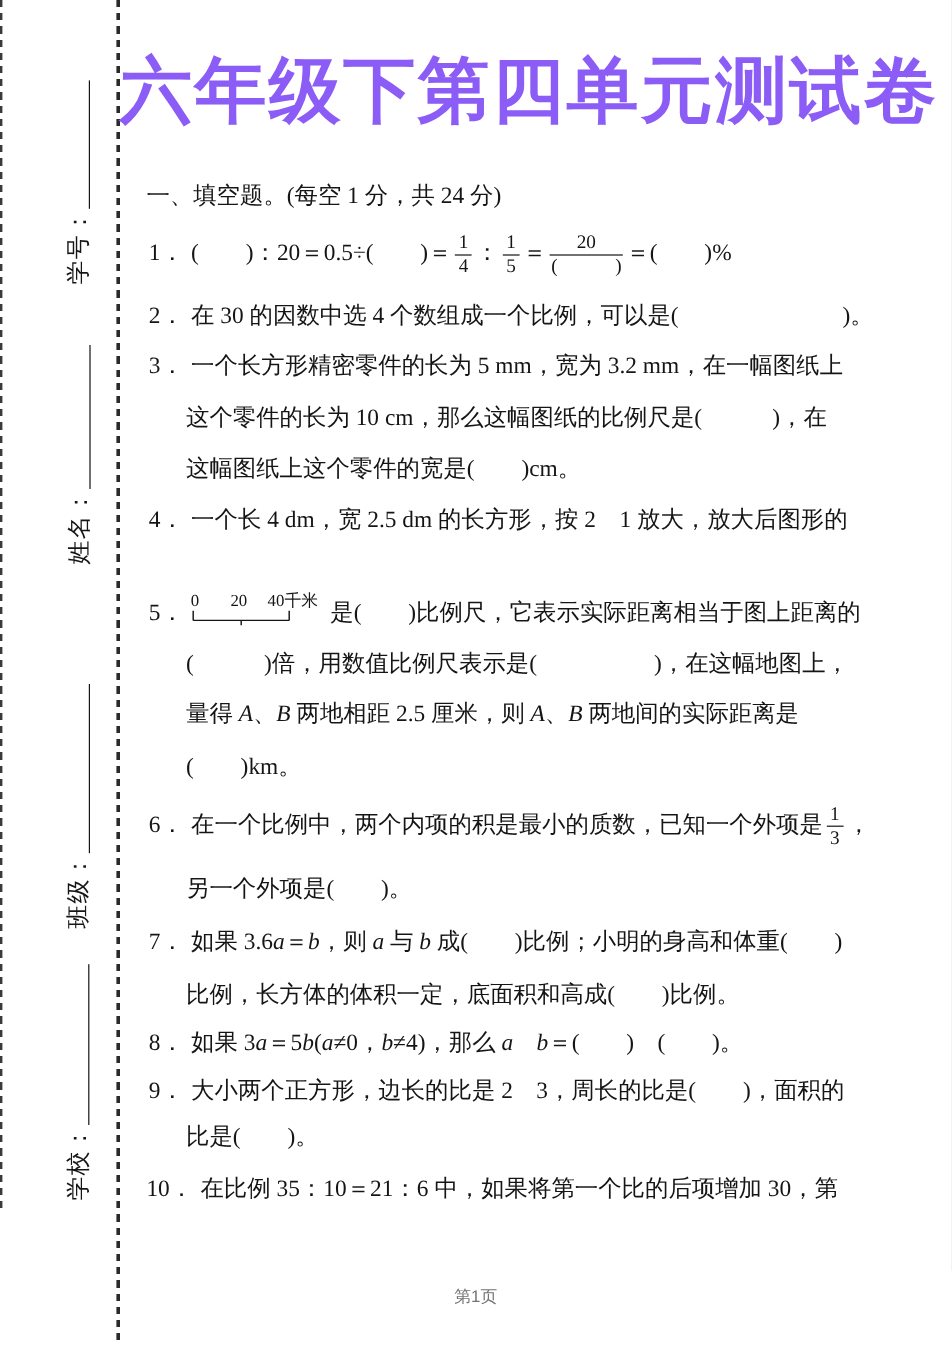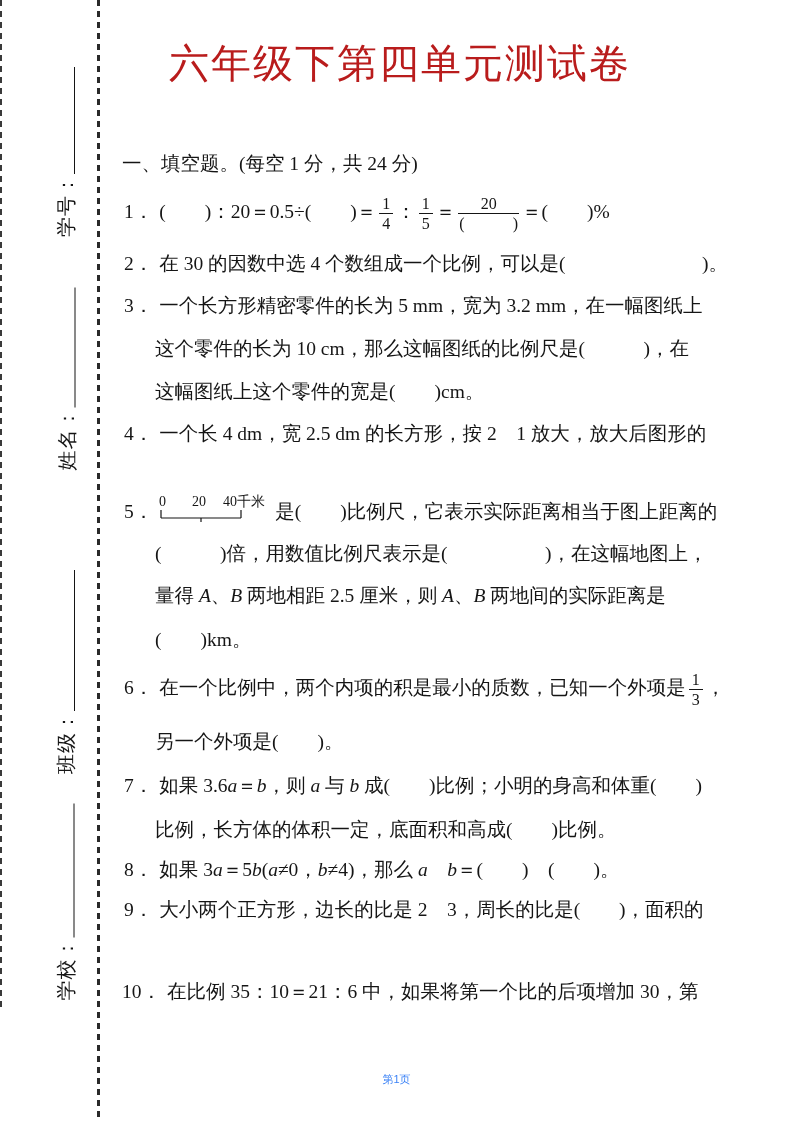--- a/index.html
+++ b/index.html
@@ -28,21 +28,21 @@
     transform:rotate(-90deg);
     font-size:20px;letter-spacing:1px;white-space:nowrap;
   }
   .side-label{line-height:28px;}
   .side-line{flex:1;align-self:stretch;border-bottom:1.6px solid #151515;margin-bottom:5px;}
   
   .title{
     position:absolute;left:100px;top:36px;width:600px;margin:0;
     text-align:center;
     font-family:"Liberation Sans","DejaVu Sans",sans-serif;
-    font-weight:400;font-size:40px;letter-spacing:2px;color:#b91c1c;
+    font-weight:700;font-size:60px;letter-spacing:2px;color:#8b5cf6;
     white-space:nowrap;
   }
   
   .line{
     position:absolute;
     font-size:19.5px;line-height:43px;height:43px;
     white-space:nowrap;
   }
   .lx0{left:122px;}
   .lx1{left:124px;}
@@ -57,22 +57,22 @@
   }
   .frac .num{display:block;width:100%;text-align:center;border-bottom:1.4px solid #151515;padding:0 3px;box-sizing:border-box;}
   .frac .den{display:block;text-align:center;padding:0 1px;}
   
   .scalebar{vertical-align:-5px;margin-right:4px;}
   .scalebar text{font-family:"Liberation Serif","DejaVu Serif",serif;font-size:14px;fill:#151515;}
   .scalebar line{stroke:#151515;stroke-width:1.2;}
   
   .footer{
     position:absolute;left:0;top:1072px;width:793px;
-    text-align:center;font-size:11px;
-    font-family:"Liberation Sans","DejaVu Sans",sans-serif;color:#3b82f6;
+    text-align:center;font-size:14px;
+    font-family:"Liberation Sans","DejaVu Sans",sans-serif;color:#737373;
   }
 </style>
 </head>
 <body>
 
 <div class="page">
 
   <div class="edge-dash"></div>
   <div class="dash-line"></div>
 
@@ -154,20 +154,21 @@
   </div>
   <div class="line lx2" style="top:808px;">比例，长方体的体积一定，底面积和高成(　　)比例。</div>
 
   <div class="line lx1" style="top:848px;">
     <span class="qnum">8．</span><span>如果 3</span><span class="it">a</span><span>＝5</span><span class="it">b</span><span>(</span><span class="it">a</span><span>≠0，</span><span class="it">b</span><span>≠4)，那么 </span><span class="it">a</span><span>　</span><span class="it">b</span><span>＝(　　)　(　　)。</span>
   </div>
 
   <div class="line lx1" style="top:888px;">
     <span class="qnum">9．</span><span>大小两个正方形，边长的比是 2　3，周长的比是(　　)，面积的</span>
   </div>
+  <div class="line lx2" style="top:926px;">比是(　　)。</div>
 
   <div class="line lx0" style="top:970px;">
     <span class="qnum">10．</span><span>在比例 35：10＝21：6 中，如果将第一个比的后项增加 30，第</span>
   </div>
 
   <div class="footer">第1页</div>
 
 </div>
 
 </body></html>

